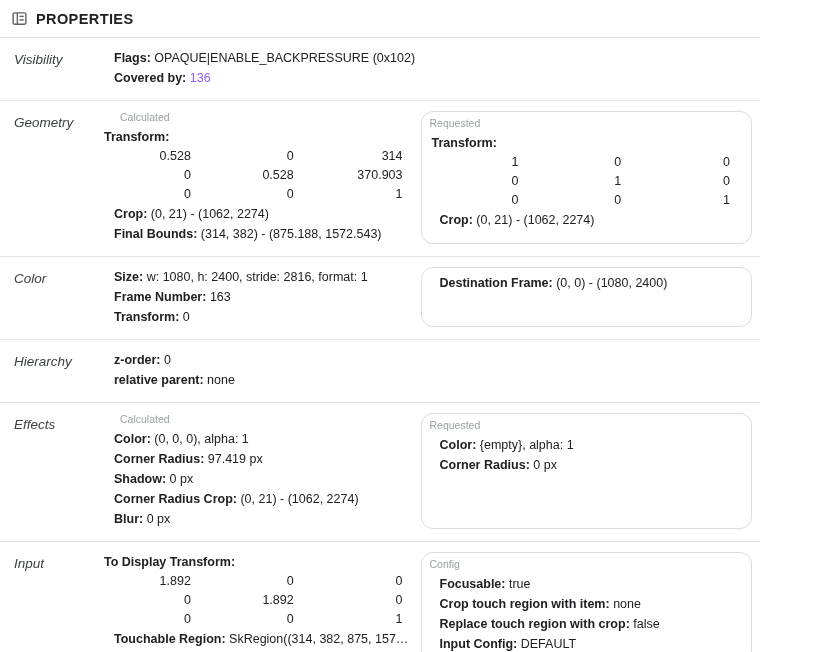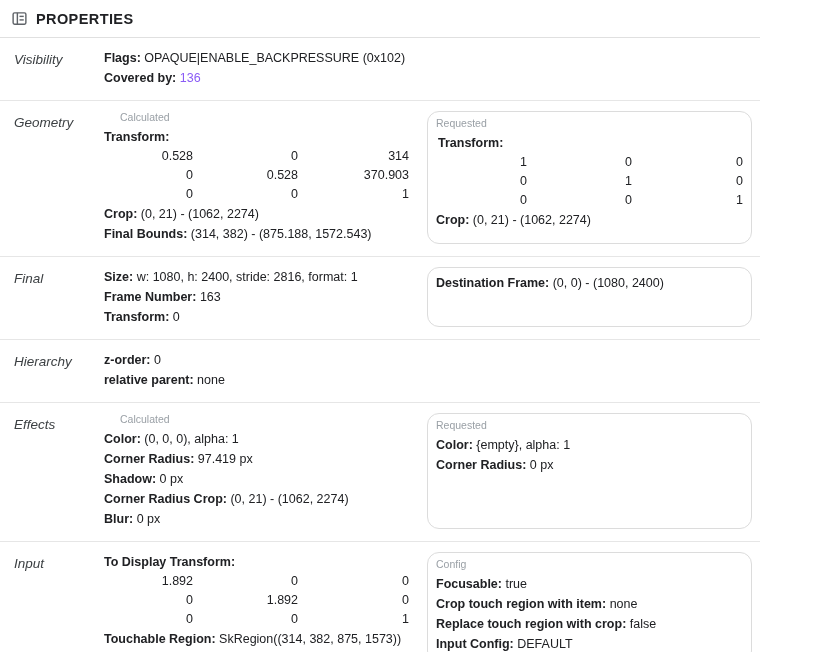--- a/index.html
+++ b/index.html
@@ -57,21 +57,21 @@
     gap: 10px;
     padding-right: 8px;
   }
   .col {
     flex: 1 1 0;
     min-width: 0;
   }
   .col.panel {
     border: 1px solid #dcdcdc;
     border-radius: 12px;
-    padding: 5px 0 8px 8px;
+    padding: 5px 13px 8px 8px;
     position: relative;
     background: #fff;
   }
   .panel-title {
     font-size: 10.5px;
     color: #9aa0a6;
     margin-bottom: 4px;
   }
   .calc-title {
     font-size: 10.5px;
@@ -79,20 +79,21 @@
     margin: 0 0 4px 18px;
   }
 
   .row {
     font-size: 12.5px;
     line-height: 20px;
     color: #202124;
     white-space: nowrap;
     overflow: hidden;
     text-overflow: ellipsis;
+    margin-left: 10px;
   }
   .row .k { font-weight: bold; }
   .row .v { font-weight: normal; }
   .row.pad { padding-left: 2px; }
   .link {
     color: #8b5cf6;
     text-decoration: none;
     cursor: pointer;
   }
 
@@ -210,21 +211,21 @@
           </table>
         <div class="row">
           <span class="k">Crop:</span>
           <span class="v">(0, 21) - (1062, 2274)</span>
         </div>
       </div>
     </div>
   </div>
 
   <div class="section">
-    <div class="sec-label">Final</div>
+    <div class="sec-label">Color</div>
     <div class="sec-body">
       <div class="col">
         <div class="row pad">
           <span class="k">Size:</span>
           <span class="v">w: 1080, h: 2400, stride: 2816, format: 1</span>
         </div>
         <div class="row pad">
           <span class="k">Frame Number:</span>
           <span class="v">163</span>
         </div>

